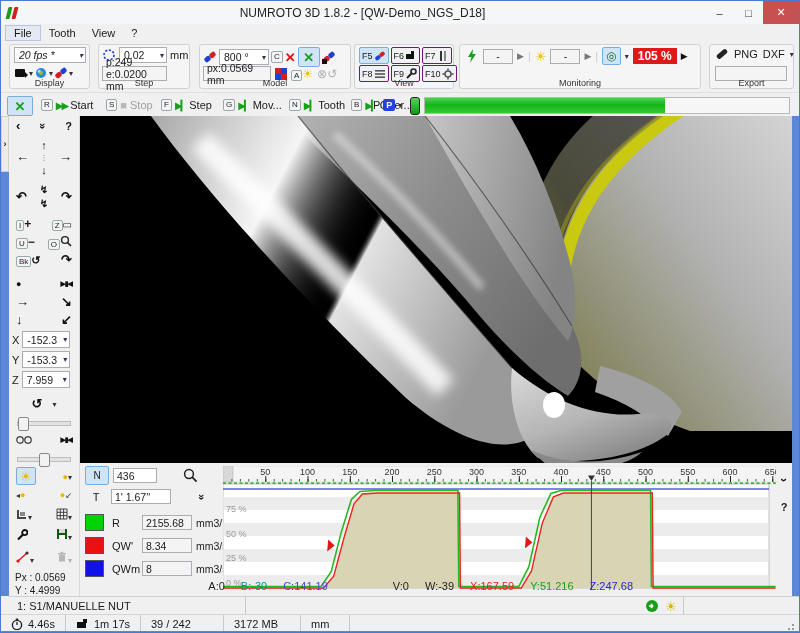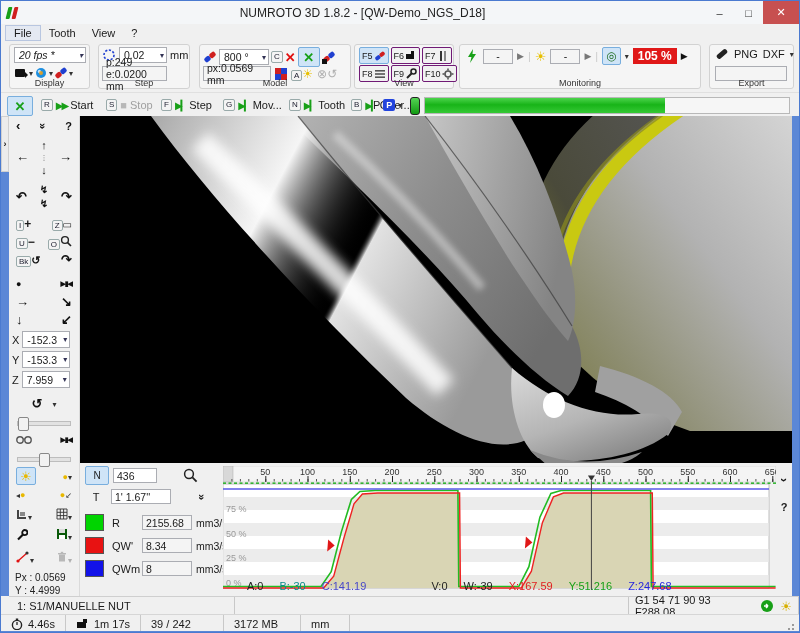--- a/index.html
+++ b/index.html
@@ -64,21 +64,21 @@
   .bottom{position:absolute;left:79px;top:462px;width:712px;height:133px;background:#f0f0f0;}
   .brow{position:absolute;display:flex;align-items:center;gap:4px;}
   .nbtn{width:22px;height:17px;font-size:10px;}
   .swatch{width:17px;height:15px;border:1px solid #555;}
   .unit{font-size:10.5px;}
   .chart{position:absolute;left:143px;top:3px;width:553px;height:128px;}
   .chartbtns{position:absolute;left:697px;top:10px;width:14px;display:flex;flex-direction:column;gap:14px;align-items:center;font-weight:bold;}
   
   .st1{position:absolute;left:8px;top:595px;right:0;height:18px;background:#f0f0f0;border-top:1px solid #cfcfcf;display:flex;align-items:center;font-size:11px;}
   .mode{width:228px;padding-left:8px;border-right:1px solid #c8c8c8;height:100%;display:flex;align-items:center;}
-  .axes{display:flex;gap:16px;width:375px;justify-content:space-between;padding:0 6px 0 12px;}
+  .axes{display:flex;gap:16px;width:375px;justify-content:flex-end;padding:0 6px 0 12px;}
   .gcode{border-left:1px solid #c8c8c8;height:100%;display:flex;align-items:center;padding:0 6px;}
   .sticons{display:flex;gap:6px;align-items:center;padding:0 6px;border-right:1px solid #c8c8c8;height:100%;}
   .st2{position:absolute;left:0;top:613px;right:0;height:17px;background:#f0f0f0;border-top:1px solid #d6d6d6;display:flex;align-items:center;font-size:11px;}
   .fseg{display:flex;align-items:center;gap:5px;padding:0 10px;border-right:1px solid #c8c8c8;height:100%;}
   .grip{position:absolute;right:2px;bottom:1px;width:10px;height:10px;
     background:radial-gradient(circle at 2px 8px,#9a9a9a 1px,transparent 1.3px),radial-gradient(circle at 6px 8px,#9a9a9a 1px,transparent 1.3px),radial-gradient(circle at 6px 4px,#9a9a9a 1px,transparent 1.3px);}
   .ic14{width:14px;height:14px;flex:0 0 auto;}
   .ic12{width:12px;height:12px;flex:0 0 auto;}
 </style>
 </head>
@@ -708,21 +708,20 @@
         <span style="color: rgb(34, 34, 34);">A:0</span>
         <span style="color: rgb(10, 138, 138);">B:-30</span>
         <span style="color: rgb(72, 72, 200);">C:141.19</span>
         <span style="color: rgb(34, 34, 34); margin-top: 40px;">U:-360</span>
         <span style="color: rgb(34, 34, 34);">V:0</span>
         <span style="color: rgb(34, 34, 34);">W:-39</span>
         <span style="color: rgb(224, 32, 32);">X:167.59</span>
         <span style="color: rgb(24, 160, 24);">Y:51.216</span>
         <span style="color: rgb(38, 38, 221);">Z:247.68</span>
       </div>
-    <div class="gcode">G1 54 71 90 93 F288.08</div>
     <div class="sticons">
       <svg width="14" height="14" viewBox="0 0 14 14">
           <circle cx="7" cy="7" r="6" fill="#18a018"></circle>
           <path d="M4 7 L8 7 M8 7 L6 5 M8 7 L6 9" stroke="#fff" stroke-width="1.6" fill="none"></path>
         </svg>
       <span style="color:#d8b000;font-size:13px;">☀</span>
     </div>
   </div>
 
   <div class="st2">

